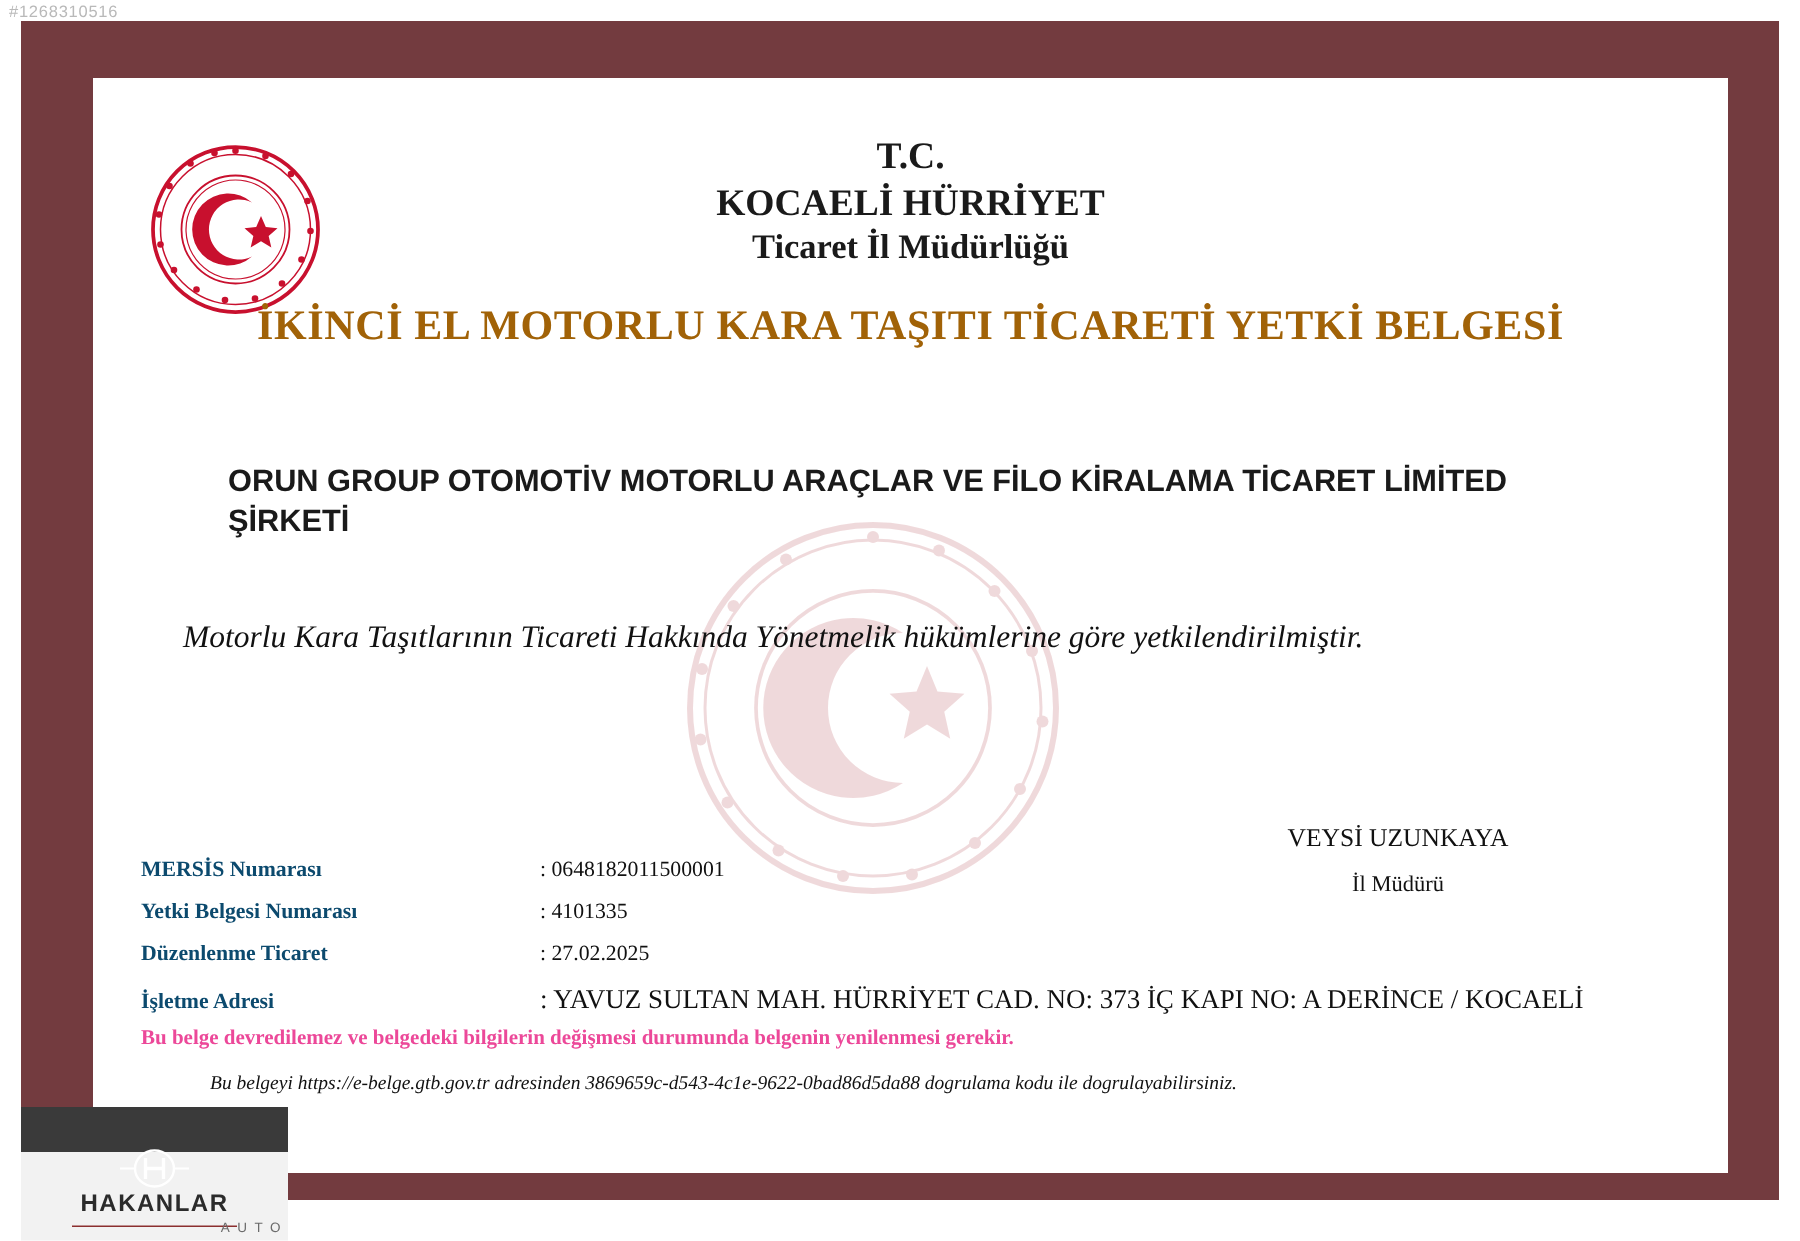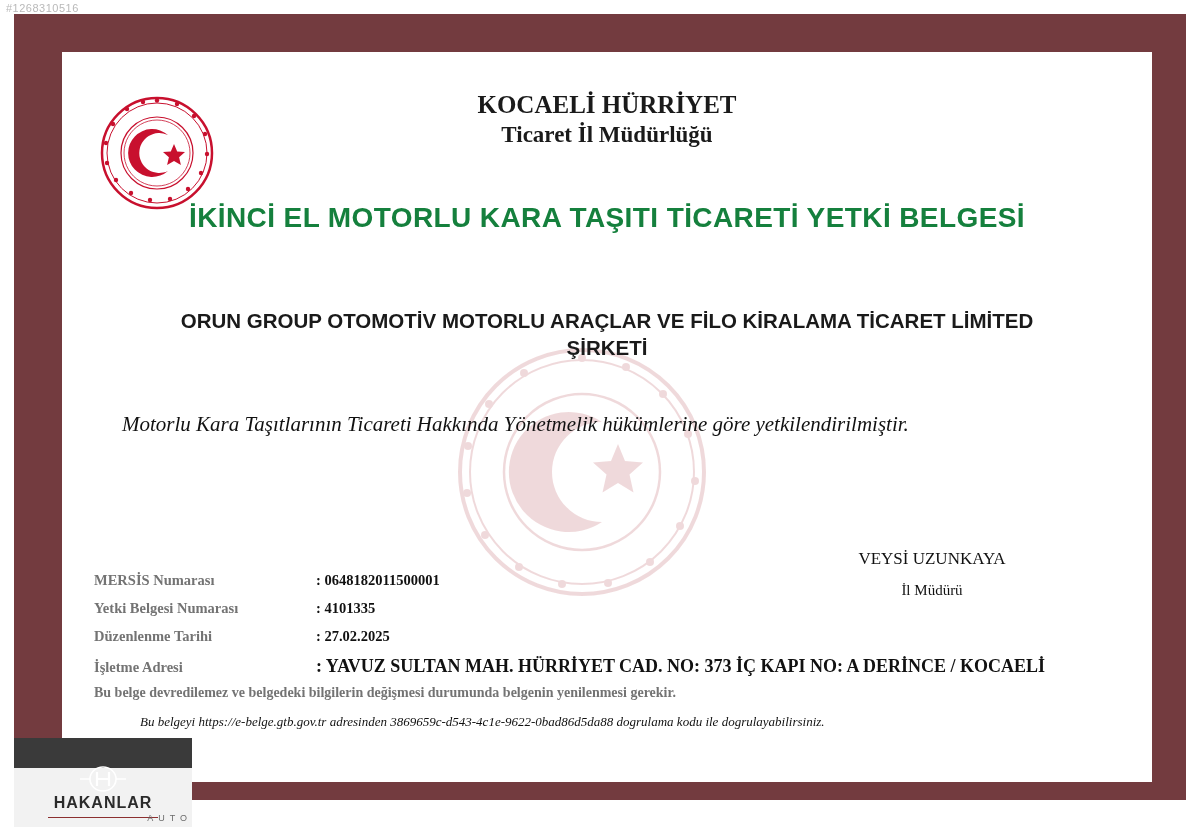--- a/index.html
+++ b/index.html
@@ -82,34 +82,33 @@
   #head-tc { font-size: 25px; }
   #head-province { font-size: 25px; }
   #head-directorate { font-size: 23px; }
 
   #doc-title {
     position: absolute;
     left: 0;
     top: 148px;
     width: 100%;
     text-align: center;
-    font-family: Liberation Sans, sans-serif;
+    font-family: Liberation Serif, serif;
     font-weight: bold;
     font-size: 28px;
     letter-spacing: 0.4px;
     line-height: 1.28;
-    color: #15803d;
+    color: #a16207;
   }
 
   #company-name {
     position: absolute;
     left: 90px;
     top: 255px;
     width: 910px;
-    text-align: center;
     font-family: "Liberation Sans", sans-serif;
     font-weight: bold;
     font-size: 20.5px;
     line-height: 1.33;
     color: #1a1a1a;
   }
 
   #legal-sentence {
     position: absolute;
     left: 60px;
@@ -151,40 +150,41 @@
     display: flex;
     align-items: baseline;
     margin-bottom: 11px;
   }
   .field-label {
     width: 222px;
     flex: 0 0 222px;
     font-family: "Liberation Serif", serif;
     font-weight: bold;
     font-size: 14.5px;
-    color: #737373;
+    color: #0c4a6e;
   }
   .field-value {
     font-family: "Liberation Serif", serif;
-    font-weight: bold;
+    font-weight: normal;
     font-size: 14.5px;
     color: #111111;
+    margin-left: 44px;
   }
   .field-value.small {
     font-size: 18px;
   }
 
   #notice {
     position: absolute;
     left: 32px;
     top: 633px;
     font-family: "Liberation Serif", serif;
     font-weight: bold;
     font-size: 14px;
-    color: #737373;
+    color: #ec4899;
     text-align: center;
   }
 
   #verification {
     position: absolute;
     left: 32px;
     top: 662px;
     font-family: "Liberation Serif", serif;
     font-style: italic;
     font-size: 13px;
@@ -312,20 +312,21 @@
           <circle cx="16" cy="104" r="4"></circle>
           <circle cx="37" cy="62" r="4"></circle>
           <circle cx="72" cy="31" r="4"></circle>
         </g>
         <path d="M150 80 a50 50 0 1 0 0 100 a60 60 0 1 1 0 -100 z" fill="#b4474f"></path>
         <path d="M166 102 l7 17 18 1.5 -13.5 12 4 18 -15.5 -9.5 -15.5 9.5 4 -18 -13.5 -12 18 -1.5 z" fill="#b4474f"></path>
       </svg>
     </div>
 
     <div class="head-block">
+      <div class="head-line" id="head-tc">T.C.</div>
       <div class="head-line" id="head-province">KOCAELİ HÜRRİYET</div>
       <div class="head-line" id="head-directorate">Ticaret İl Müdürlüğü</div>
     </div>
 
     <div id="doc-title">İKİNCİ EL MOTORLU KARA TAŞITI TİCARETİ YETKİ BELGESİ</div>
 
     <div id="company-name">ORUN GROUP OTOMOTİV MOTORLU ARAÇLAR VE FİLO KİRALAMA TİCARET LİMİTED ŞİRKETİ</div>
 
     <div id="legal-sentence">Motorlu Kara Taşıtlarının Ticareti Hakkında Yönetmelik hükümlerine göre yetkilendirilmiştir.</div>
 
@@ -337,21 +338,21 @@
     <div id="fields">
       <div class="field-row">
         <div class="field-label">MERSİS Numarası</div>
         <div class="field-value">: 0648182011500001</div>
       </div>
       <div class="field-row">
         <div class="field-label">Yetki Belgesi Numarası</div>
         <div class="field-value">: 4101335</div>
       </div>
       <div class="field-row">
-        <div class="field-label">Düzenlenme Tarihi</div>
+        <div class="field-label">Düzenlenme Ticaret</div>
         <div class="field-value">: 27.02.2025</div>
       </div>
       <div class="field-row">
         <div class="field-label">İşletme Adresi</div>
         <div class="field-value small">: YAVUZ SULTAN MAH. HÜRRİYET CAD. NO: 373 İÇ KAPI NO: A DERİNCE / KOCAELİ</div>
       </div>
     </div>
 
     <div id="notice">Bu belge devredilemez ve belgedeki bilgilerin değişmesi durumunda belgenin yenilenmesi gerekir.</div>
 

